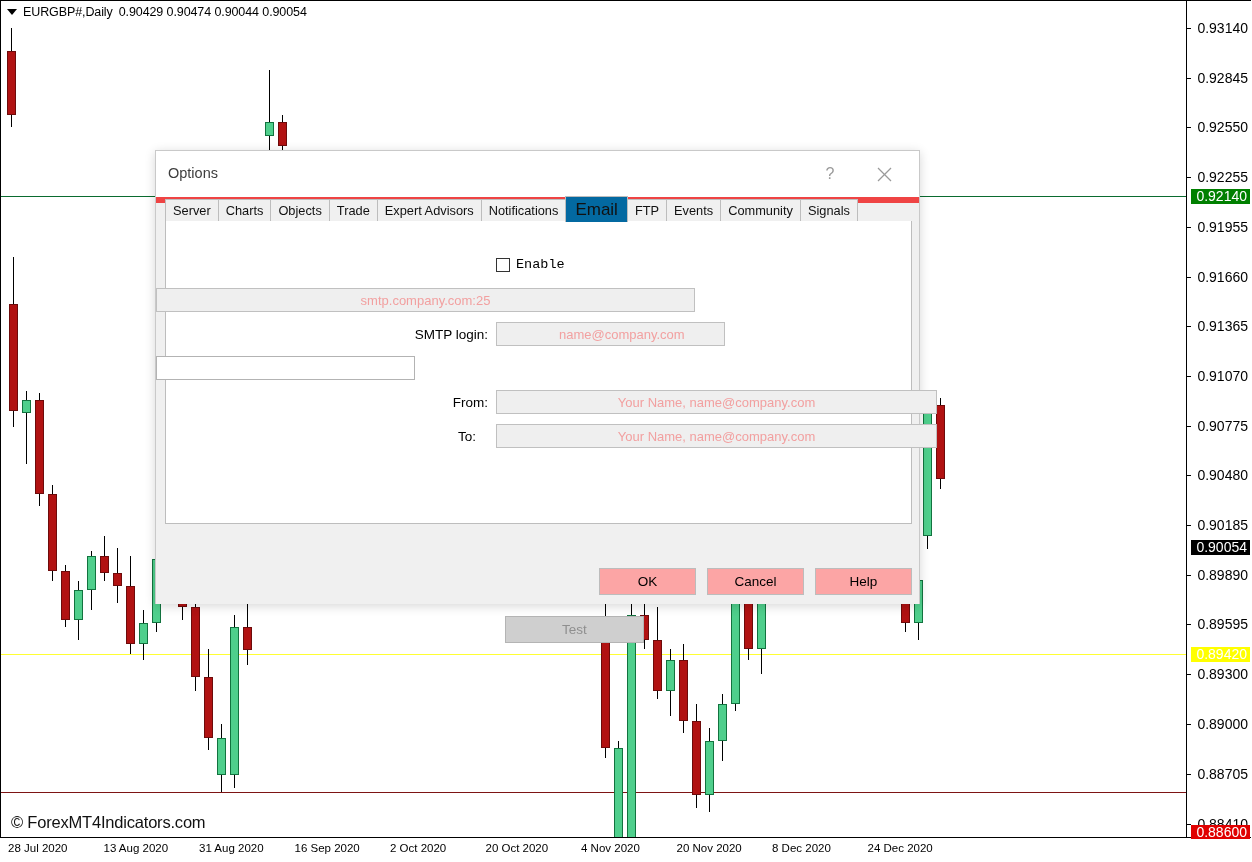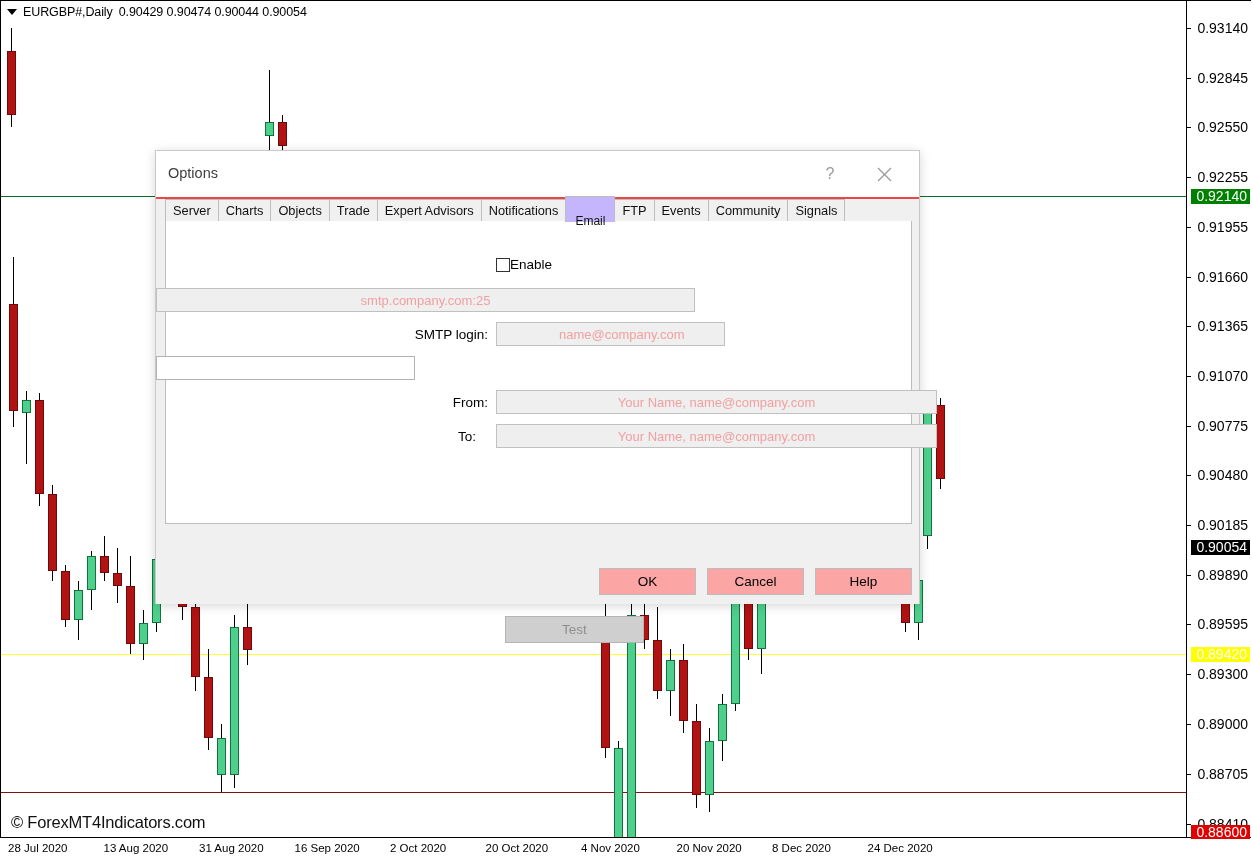--- a/index.html
+++ b/index.html
@@ -163,21 +163,21 @@
     background: #f0f0f0;
     border: 1px solid #c9c9c9;
     box-shadow: 0 2px 10px rgba(0,0,0,0.16);
     z-index: 20;
     box-sizing: border-box;
   }
   .dlg-titlebar {
     position: relative;
     height: 46px;
     background: #ffffff;
-    border-bottom: 2px solid #ef4444;
+    border-bottom: 6px solid #ef4444;
   }
   .dlg-title {
     position: absolute;
     left: 12px;
     top: 14px;
     font-size: 14.5px;
     color: #3d3d3d;
   }
   .dlg-help-btn, .dlg-close-btn {
     position: absolute;
@@ -215,28 +215,28 @@
     color: #111;
     background: #f0f0f0;
     border: 1px solid #bdbdbd;
     border-bottom: none;
     margin-right: -1px;
     box-sizing: border-box;
     white-space: nowrap;
     cursor: default;
   }
   .tab.active {
-    background: #c4b5fd;
+    background: #0369a1;
     height: 26px;
     line-height: 25px;
     margin-bottom: -1px;
     border-color: #bdbdbd;
     z-index: 3;
-    font-size: 12px;
-    padding: 12px 9px;
+    font-size: 17px;
+    padding: 0 9px;
   }
 
   .tabpanel {
     position: absolute;
     left: 9px;
     top: 70px;
     width: 747px;
     height: 303px;
     background: #ffffff;
     border: 1px solid #bdbdbd;
@@ -244,20 +244,22 @@
     box-sizing: border-box;
   }
 
   
   .enable-row {
     position: absolute;
     left: 340px;
     top: 106px;
     display: flex;
     align-items: center;
+    gap: 6px;
+    font-family: Liberation Mono, monospace;
   }
   .checkbox {
     width: 14px;
     height: 14px;
     border: 1px solid #333;
     background: #fff;
     box-sizing: border-box;
     cursor: pointer;
   }
   .enable-label {

